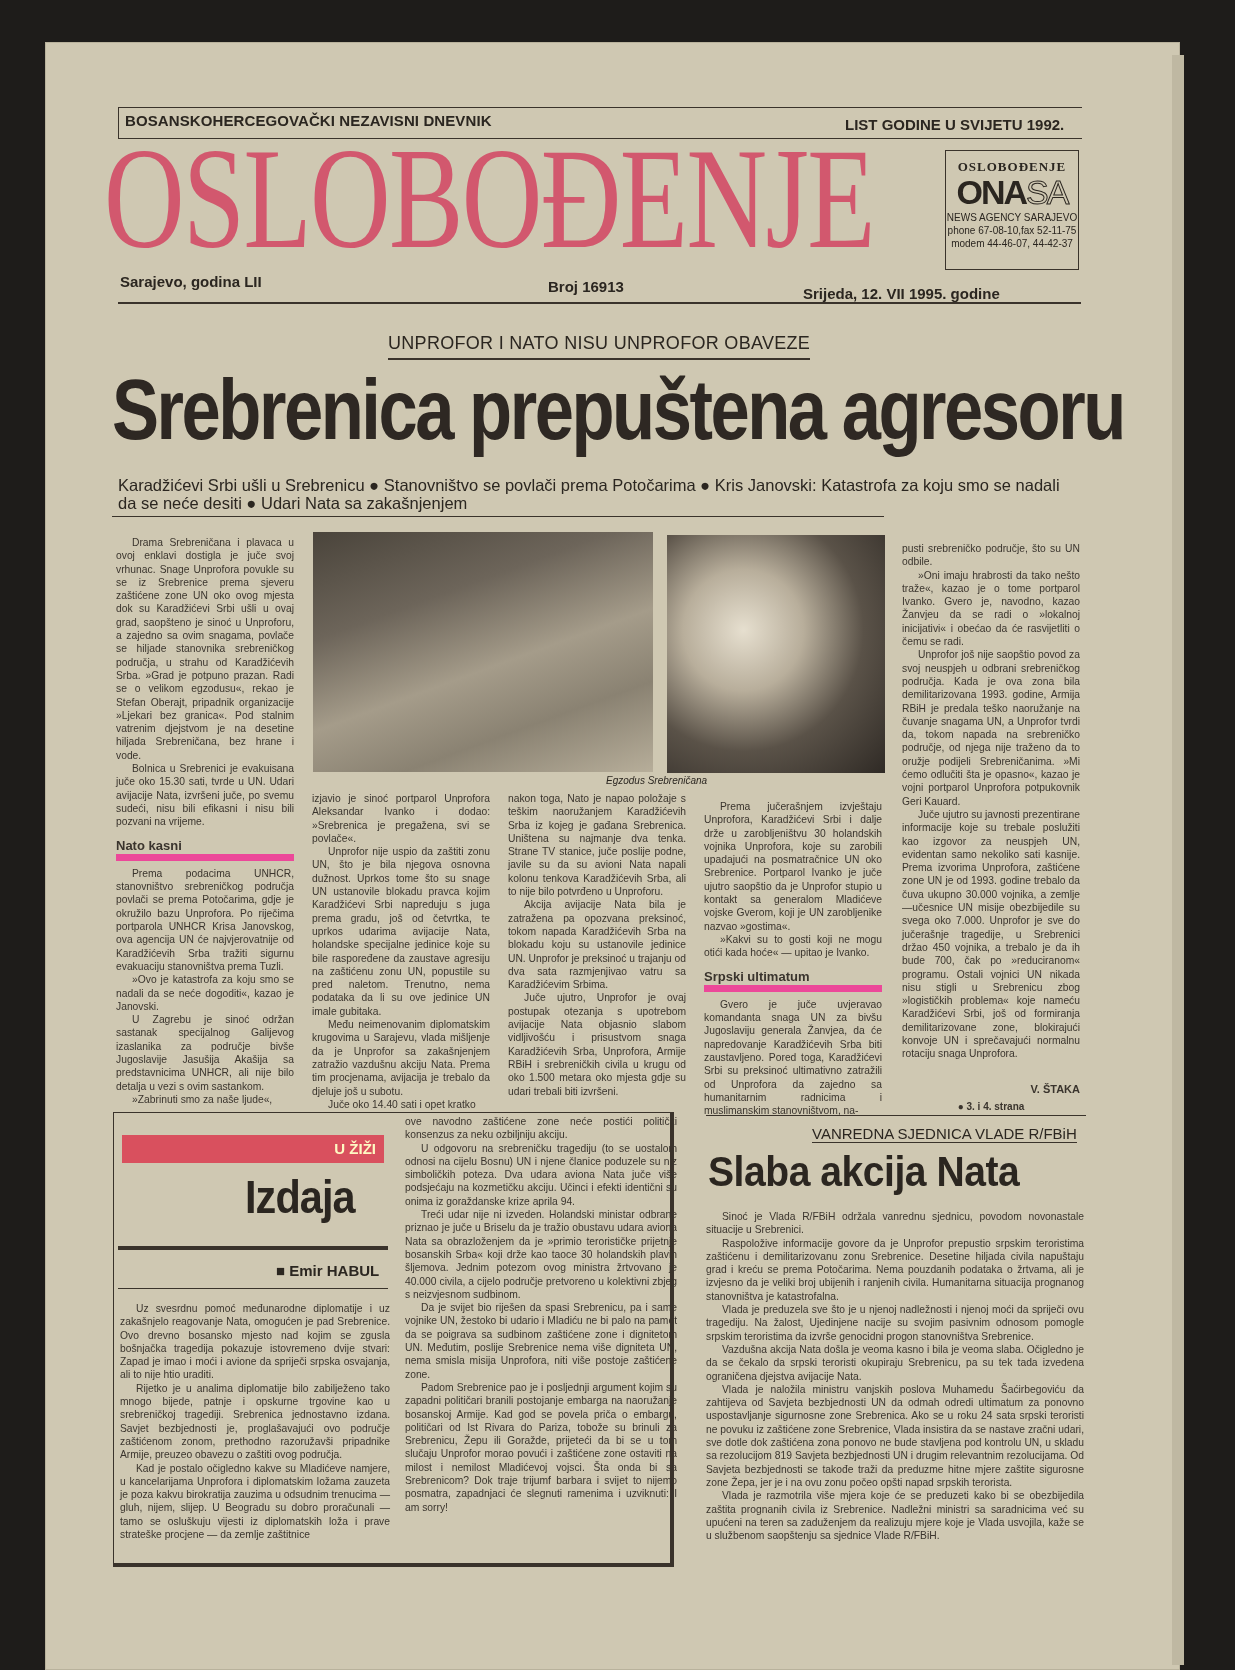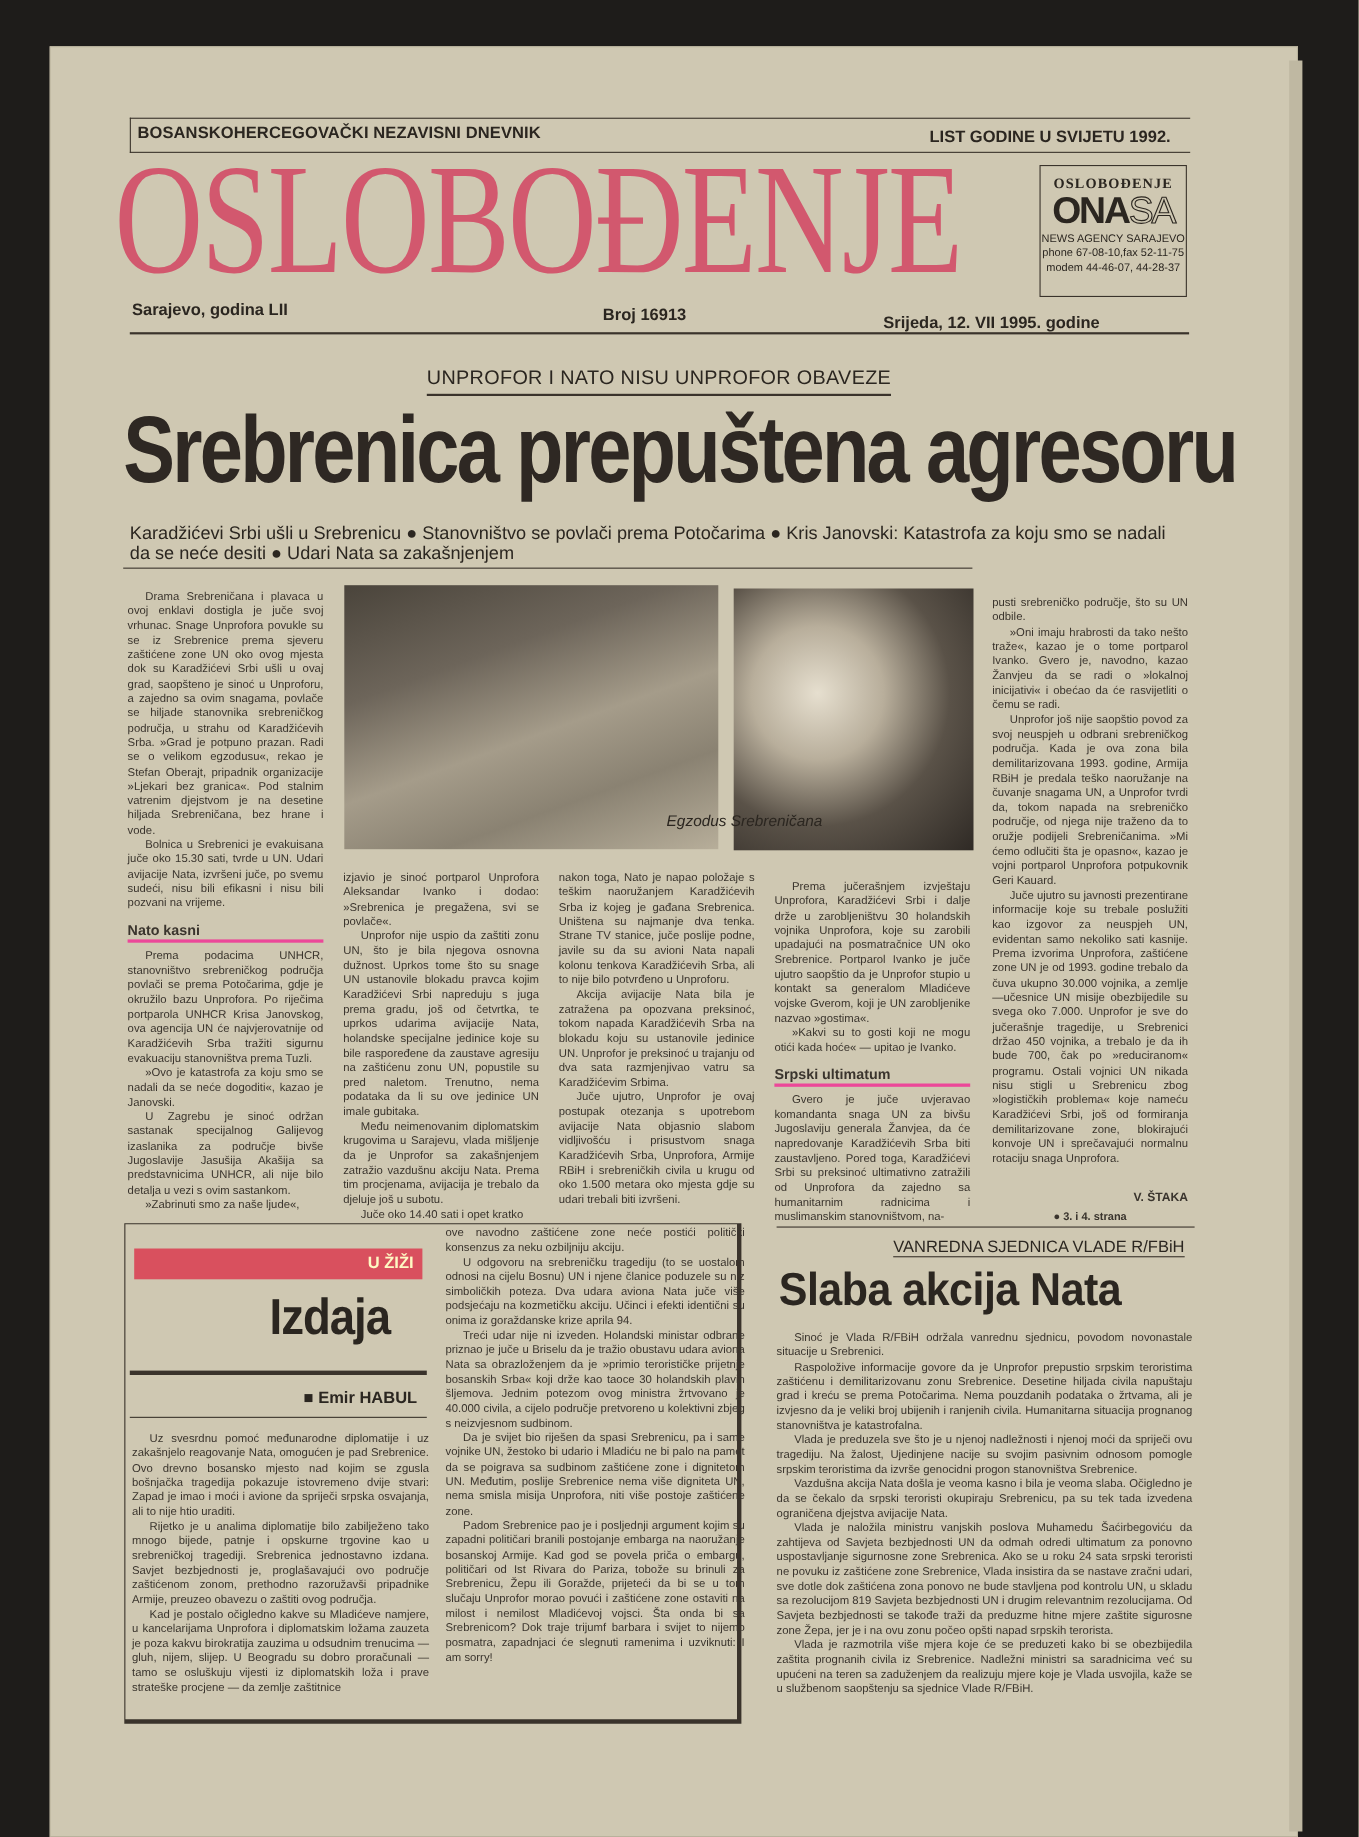--- a/index.html
+++ b/index.html
@@ -20,24 +20,24 @@
   .meta-row { left:118px; top:272px; width:963px; height:30px; border-bottom:2px solid #3a332b; }
   .city { left:120px; top:273px; font-weight:bold; font-size:15px; }
   .issue { left:548px; top:278px; font-weight:bold; font-size:15px; }
   .date { left:803px; top:285px; font-weight:bold; font-size:15px; }
   .kicker { left:388px; top:333px; font-size:18px; font-weight:normal; letter-spacing:0.3px; border-bottom:2px solid #3a332b; padding-bottom:4px; }
   .headline { left:112px; top:360px; font-size:86px; font-weight:bold; letter-spacing:-3px; transform:scaleX(0.82); transform-origin:left top; white-space:nowrap; color:#2e2823; }
   .deck { left:118px; top:476px; width:960px; font-size:16.5px; line-height:18px; }
   .deck-rule { left:112px; top:516px; width:772px; border-top:1.5px solid #3a332b; }
   .col { position:absolute; font-size:10.3px; line-height:13.3px; text-align:justify; color:#3a342d; }
   .col p { margin:0; text-indent:16px; }
-  .subhead { font-size:13px; font-weight:bold; border-bottom:3px solid #ec4899; padding:4px 0 2px; margin:6px 0 6px; text-indent:0; }
+  .subhead { font-size:13px; font-weight:bold; border-bottom:7px solid #ec4899; padding:4px 0 2px; margin:6px 0 6px; text-indent:0; }
   .photo1 { left:313px; top:532px; width:340px; height:240px; background:linear-gradient(160deg,#4a443b 0%,#6d655a 30%,#a59c8a 55%,#8a8272 75%,#b7ae9a 100%); }
   .photo2 { left:667px; top:535px; width:218px; height:238px; background:radial-gradient(ellipse at 35% 40%,#e6dfcf 0%,#b8ae9b 30%,#5a5248 60%,#2f2a25 100%); }
-  .caption { left:606px; top:738px; font-size:14px; font-style:italic; }
+  .caption { left:606px; top:775px; font-size:10px; font-style:italic; }
   .box-left { left:113px; top:1112px; width:556px; height:450px; border:1.5px solid #3a332b; border-right:4px solid #3a332b; border-bottom:4px solid #3a332b; }
   .uzizi { left:122px; top:1135px; width:262px; height:28px; background:#d9505e; color:#fef9c3; font-weight:bold; font-size:15px; text-align:right; box-sizing:border-box; padding:5px 8px 0 0; }
   .izdaja { left:245px; top:1170px; font-size:46px; font-weight:bold; letter-spacing:-1px; transform:scaleX(0.9); transform-origin:left top; }
   .izdaja-rule { left:118px; top:1246px; width:270px; border-top:4px solid #3a332b; }
   .author { left:276px; top:1262px; font-size:15px; font-weight:bold; }
   .author-rule { left:118px; top:1288px; width:270px; border-top:1px solid #3a332b; }
   .slaba-kicker { left:812px; top:1125px; font-size:15px; border-bottom:1.5px solid #3a332b; }
   .slaba-rule { left:706px; top:1115px; width:380px; border-top:1.5px solid #3a332b; }
   .slaba { left:708px; top:1148px; font-size:42px; font-weight:bold; letter-spacing:-0.5px; transform:scaleX(0.93); transform-origin:left top; }
   .sig { font-weight:bold; font-size:11px; text-align:right; }
@@ -51,21 +51,21 @@
 <div class="abs masthead-top"></div>
 <div class="abs tagline">BOSANSKOHERCEGOVAČKI NEZAVISNI DNEVNIK</div>
 <div class="abs since">LIST GODINE U SVIJETU 1992.</div>
 <div class="abs logo">OSLOBOĐENJE</div>
 
 <div class="abs onasa-box">
   <div class="onasa-title">OSLOBOĐENJE</div>
   <div class="onasa-logo"><span>ONA</span><span class="sa">SA</span></div>
   <div class="onasa-small">NEWS AGENCY SARAJEVO</div>
   <div class="onasa-small">phone 67-08-10,fax 52-11-75</div>
-  <div class="onasa-small">modem 44-46-07, 44-28-37</div>
+  <div class="onasa-small">modem 44-46-07, 44-42-37</div>
 </div>
 
 <div class="abs meta-row"></div>
 <div class="abs city">Sarajevo, godina LII</div>
 <div class="abs issue">Broj 16913</div>
 <div class="abs date">Srijeda, 12. VII 1995. godine</div>
 
 <div class="abs kicker">UNPROFOR I NATO NISU UNPROFOR OBAVEZE</div>
 <div class="abs headline">Srebrenica prepuštena agresoru</div>
 <div class="abs deck">Karadžićevi Srbi ušli u Srebrenicu ● Stanovništvo se povlači prema Potočarima ● Kris Janovski: Katastrofa za koju smo se nadali da se neće desiti ● Udari Nata sa zakašnjenjem</div>

